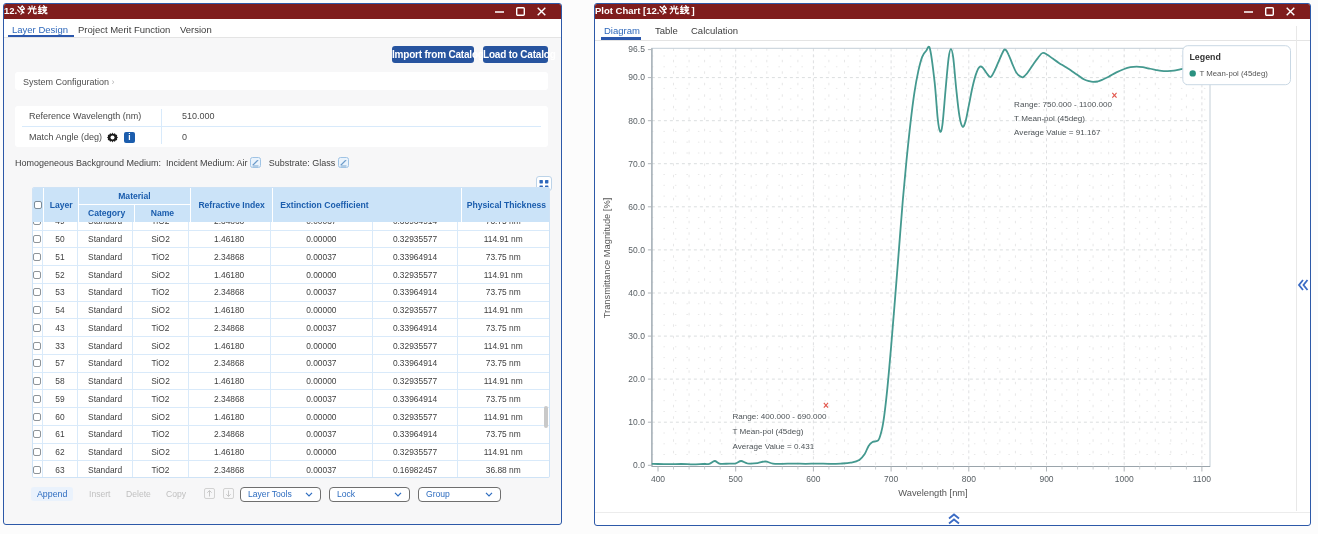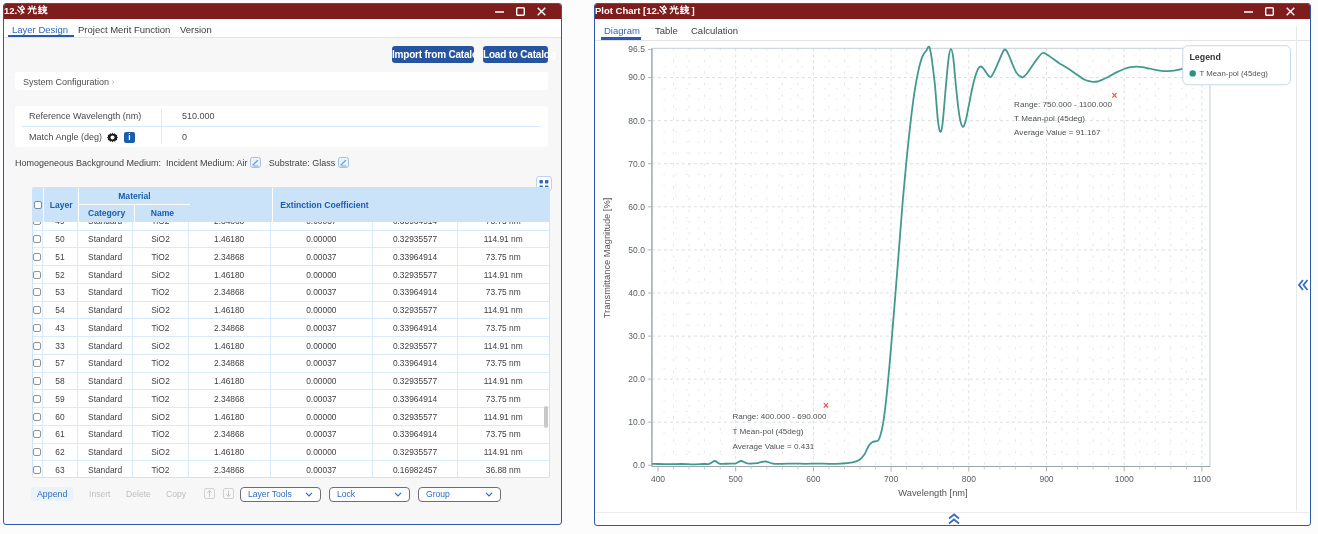--- a/index.html
+++ b/index.html
@@ -99,21 +99,23 @@
 
 <div style="position:absolute;left:31.6px;top:186.7px;width:518px;height:291px;overflow:hidden;border:1px solid #cfe3f6;border-radius:2px">
  <div class="tblhead" style="left:0;top:0;width:100%;height:34.2px">
    <div style="position:absolute;left:0;top:0;width:10.7px;height:100%;display:flex;align-items:center;justify-content:center">
         <span class="cb" style="border-color:#7d8c99"></span>
       </div>
    <div style="position:absolute;left:10.7px;top:0;width:34.8px;height:100%;display:flex;align-items:center;justify-content:center;border-left:1px solid #fff">Layer</div>
    <div style="position:absolute;left:45.5px;top:0;width:111.7px;height:17.1px;display:flex;align-items:center;justify-content:center;border-left:1px solid #fff;border-bottom:1px solid #fff">Material</div>
    <div style="position:absolute;left:45.5px;top:17.1px;width:56px;height:17.1px;display:flex;align-items:center;justify-content:center;border-left:1px solid #fff">Category</div>
    <div style="position:absolute;left:101.5px;top:17.1px;width:55.7px;height:17.1px;display:flex;align-items:center;justify-content:center;border-left:1px solid #fff">Name</div>
+   <div style="position:absolute;left:157.2px;top:0;width:82.6px;height:100%;display:flex;align-items:center;justify-content:center;border-left:1px solid #fff">Refractive Index</div>
    <div style="position:absolute;left:239.8px;top:0;width:103.2px;height:100%;display:flex;align-items:center;justify-content:center;border-left:1px solid #fff">Extinction Coefficient</div>
+   <div style="position:absolute;left:428.5px;top:0;width:89.5px;height:100%;display:flex;align-items:center;justify-content:center;border-left:1px solid #fff">Physical Thickness</div>
  </div>
  <div style="position:absolute;left:0;top:34.2px;width:100%;bottom:0;overflow:hidden">
   <div class="tr" style="margin-top:-8.9px">
         <div class="c0">
           <span class="cb"></span>
         </div>
         <div class="c1">49</div>
         <div class="c2">Standard</div>
         <div class="c3">TiO2</div>
         <div class="c4">2.34868</div>

